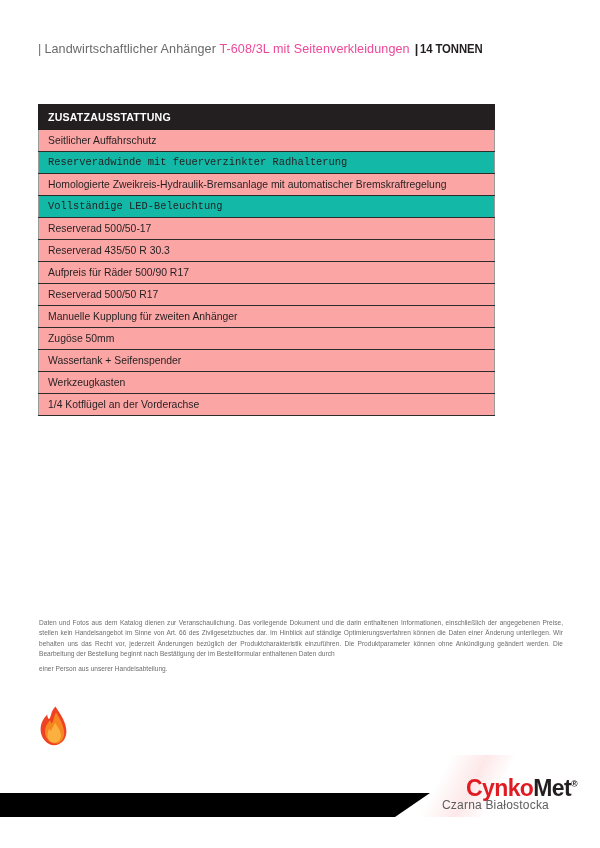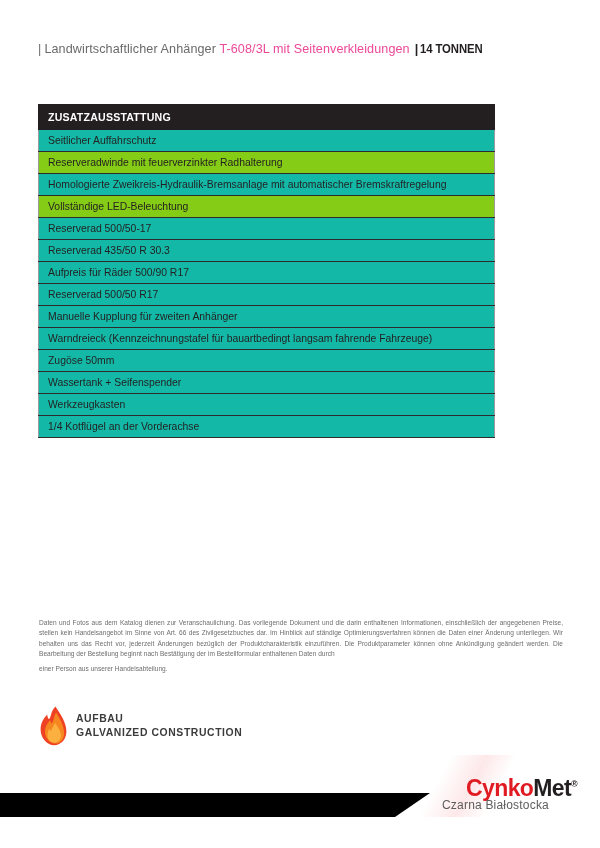--- a/index.html
+++ b/index.html
@@ -79,26 +79,27 @@
   .spec-table td.row-cell {
     font-size: 10.4px;
     line-height: 13px;
     color: #231f20;
     padding: 4px 9px 4px 9px;
     height: 13px;
     border-left: 1px solid #9b9b9b;
     border-right: 1px solid #9b9b9b;
     border-top: 1px solid #2c2c2c;
     border-bottom: 1px solid #2c2c2c;
+    background: #fca5a5;
+    white-space: nowrap;
+    overflow: hidden;
+  }
+  .spec-table tr.alt td.row-cell {
     background: #14b8a6;
-    white-space: nowrap;
-    overflow: hidden;
-  }
-  .spec-table tr.alt td.row-cell {
-    background: #84cc16;
+    font-family: Liberation Mono, monospace;
   }
 
   
   .disclaimer {
     position: absolute;
     left: 39px;
     top: 618px;
     width: 524px;
     font-size: 6.55px;
     line-height: 10.4px;
@@ -226,23 +227,20 @@
       <tr>
         <td class="row-cell">Aufpreis für Räder 500/90 R17</td>
       </tr>
       <tr>
         <td class="row-cell">Reserverad 500/50 R17</td>
       </tr>
       <tr>
         <td class="row-cell">Manuelle Kupplung für zweiten Anhänger</td>
       </tr>
       <tr>
-        <td class="row-cell">Warndreieck (Kennzeichnungstafel für bauartbedingt langsam fahrende Fahrzeuge)</td>
-      </tr>
-      <tr>
         <td class="row-cell">Zugöse 50mm</td>
       </tr>
       <tr>
         <td class="row-cell">Wassertank + Seifenspender</td>
       </tr>
       <tr>
         <td class="row-cell">Werkzeugkasten</td>
       </tr>
       <tr>
         <td class="row-cell">1/4 Kotflügel an der Vorderachse</td>
@@ -254,24 +252,20 @@
   <p>Daten und Fotos aus dem Katalog dienen zur Veranschaulichung. Das vorliegende Dokument und die darin enthaltenen Informationen, einschließlich der angegebenen Preise, stellen kein Handelsangebot im Sinne von Art. 66 des Zivilgesetzbuches dar. Im Hinblick auf ständige Optimierungsverfahren können die Daten einer Änderung unterliegen. Wir behalten uns das Recht vor, jederzeit Änderungen bezüglich der Produktcharakteristik einzuführen. Die Produktparameter können ohne Ankündigung geändert werden. Die Bearbeitung der Bestellung beginnt nach Bestätigung der im Bestellformular enthaltenen Daten durch</p>
   <p>einer Person aus unserer Handelsabteilung.</p>
 </div>
 
 <div class="aufbau">
   <svg class="flame-icon" viewBox="0 0 30 42">
     <path d="M17.5 1.5 C12 7 13.8 11.5 11 14.2 C9.6 12.8 9.3 10.8 9.3 9.4 C5.6 13.2 2.6 18.2 2.6 24.3 C2.6 33.2 9.1 40.3 16.2 40.3 C23.2 40.3 28.4 34.1 28.4 26.6 C28.4 17.4 22.9 10.1 17.5 1.5 Z" fill="#ef4123"></path>
     <path d="M18.1 7.5 C15.2 12.6 16.1 16.1 13.6 18.6 C12.6 17.6 12.3 16.2 12.3 15.1 C9.2 18.2 6.9 22.1 6.9 26.6 C6.9 33.4 11.8 38.6 17.2 38.6 C22.4 38.6 26.2 34.0 26.2 28.4 C26.2 21.4 22.2 14.2 18.1 7.5 Z" fill="#f6861f"></path>
     <path d="M17.2 18.0 C14.8 21.6 14.2 24.0 12.6 26.0 C11.6 24.9 11.4 24.2 11.4 23.3 C10.0 25.7 9.6 28.0 9.6 30.2 C9.6 34.9 13.0 37.7 16.6 37.7 C20.1 37.7 23.0 34.6 23.0 30.8 C23.0 26.0 20.0 22.4 17.2 18.0 Z" fill="#fbb040"></path>
   </svg>
-  <div class="aufbau-text">
-    <span class="l1">AUFBAU</span>
-    <span class="l2">GALVANIZED CONSTRUCTION</span>
-  </div>
 </div>
 
 <div class="banner-sweep"></div>
 <div class="bottom-banner"></div>
 
 <div class="cynkomet">
   <div class="cm-word"><span class="cm-cynko">Cynko</span><span class="cm-met">Met</span><span class="cm-reg">®</span></div>
   <div class="cm-tag">Czarna Białostocka</div>
 </div>
 

